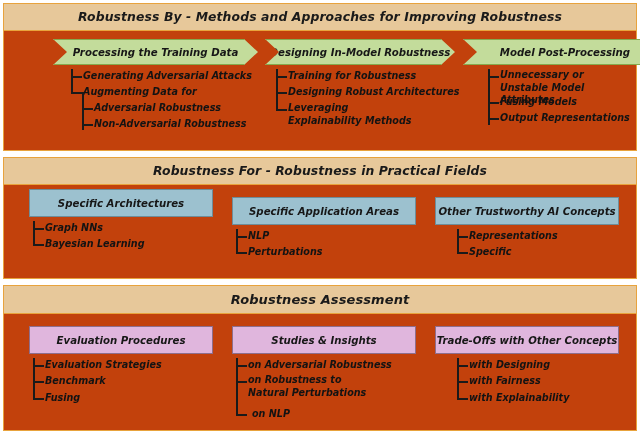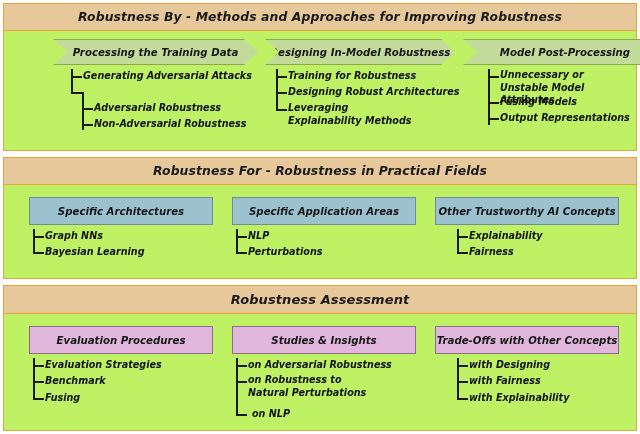--- a/index.html
+++ b/index.html
@@ -20,21 +20,21 @@
     background: #ffffff;
     box-sizing: border-box;
   }
 
   .panel {
     position: absolute;
     left: 3px;
     width: 634px;
     box-sizing: border-box;
     border: 1.5px solid #e8a33d;
-    background: #bef264;
+    background: #c2410c;
   }
   .panel-header {
     background: #e7c89a;
     border-bottom: 1.5px solid #e8a33d;
     text-align: center;
     color: #1a1a1a;
     font-style: italic;
     font-weight: bold;
     letter-spacing: 0.1px;
   }
@@ -143,20 +143,21 @@
 
         <div class="col" style="left:10px; top:8px; width:205px;">
           <div class="chev">
             <span>Processing the Training Data</span>
           </div>
           <div class="tree" style="height:86px;">
             <div class="spine" style="left:18px; top:1px; height:25px;"></div>
             <div class="stub" style="left:18px; top:8px; width:11px; height:1.6px;"></div>
             <div class="leaf-text tree-item" style="left:30px; top:2px;">Generating Adversarial Attacks</div>
             <div class="stub" style="left:18px; top:24.4px; width:11px; height:1.6px;"></div>
+            <div class="leaf-text tree-item" style="left:30px; top:18px;">Augmenting Data for</div>
 
             <div class="spine" style="left:29px; top:24.4px; height:38px;"></div>
             <div class="stub" style="left:29px; top:40px; width:11px; height:1.6px;"></div>
             <div class="leaf-text tree-item" style="left:41px; top:34px;">Adversarial Robustness</div>
             <div class="stub" style="left:29px; top:56.4px; width:11px; height:2px;"></div>
             <div class="leaf-text tree-item" style="left:41px; top:50px;">Non-Adversarial Robustness</div>
           </div>
         </div>
 
         <div class="col" style="left:222px; top:8px; width:190px;">
@@ -191,21 +192,21 @@
 
       </div>
     </div>
   </div>
 
   <div class="panel" style="top:157px; height:122px;">
     <div class="panel-header" style="height:26px; line-height:26px; font-size:12.4px;">Robustness For - Robustness in Practical Fields</div>
     <div class="panel-body" style="height:93px;">
       <div class="cols">
 
-        <div class="col" style="left:25px; top:12px; width:184px;">
+        <div class="col" style="left:25px; top:4px; width:184px;">
           <div class="flatbox blue">
             <span>Specific Architectures</span>
           </div>
           <div class="tree" style="height:44px;">
             <div class="spine" style="left:4px; top:1px; height:25px;"></div>
             <div class="stub" style="left:4px; top:8px; width:11px; height:1.6px;"></div>
             <div class="leaf-text tree-item" style="left:16px; top:2px;">Graph NNs</div>
             <div class="stub" style="left:4px; top:24.4px; width:11px; height:2px;"></div>
             <div class="leaf-text tree-item" style="left:16px; top:18px;">Bayesian Learning</div>
           </div>
@@ -224,23 +225,23 @@
           </div>
         </div>
 
         <div class="col" style="left:431px; top:12px; width:184px;">
           <div class="flatbox blue">
             <span>Other Trustworthy AI Concepts</span>
           </div>
           <div class="tree" style="height:44px;">
             <div class="spine" style="left:22px; top:1px; height:25px;"></div>
             <div class="stub" style="left:22px; top:8px; width:11px; height:1.6px;"></div>
-            <div class="leaf-text tree-item" style="left:34px; top:2px;">Explainability</div>
+            <div class="leaf-text tree-item" style="left:34px; top:2px;">Representations</div>
             <div class="stub" style="left:22px; top:24.4px; width:11px; height:2px;"></div>
-            <div class="leaf-text tree-item" style="left:34px; top:18px;">Fairness</div>
+            <div class="leaf-text tree-item" style="left:34px; top:18px;">Specific</div>
           </div>
         </div>
 
       </div>
     </div>
   </div>
 
   <div class="panel" style="top:285px; height:146px;">
     <div class="panel-header" style="height:27px; line-height:27px; font-size:13px;">Robustness Assessment</div>
     <div class="panel-body" style="height:116px;">

